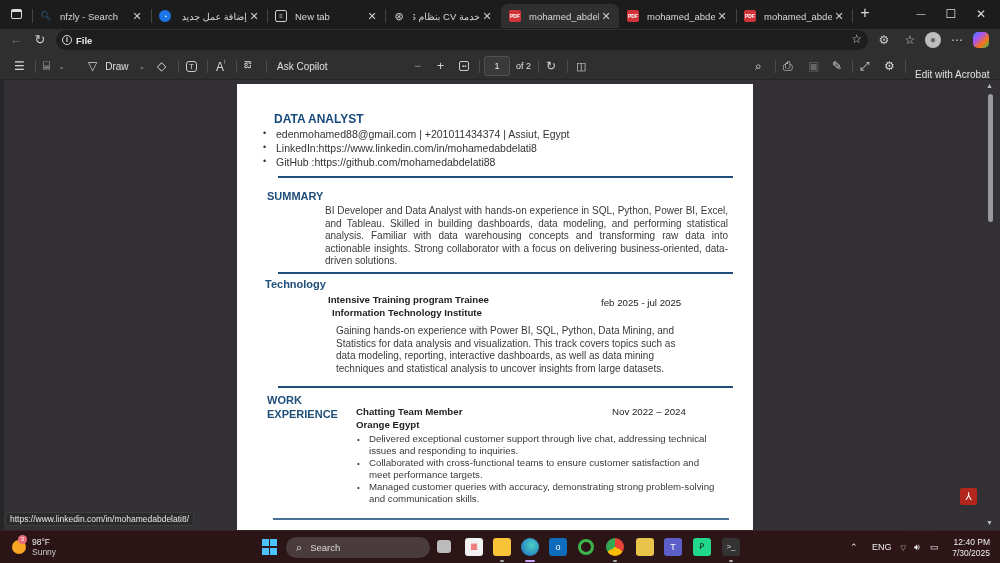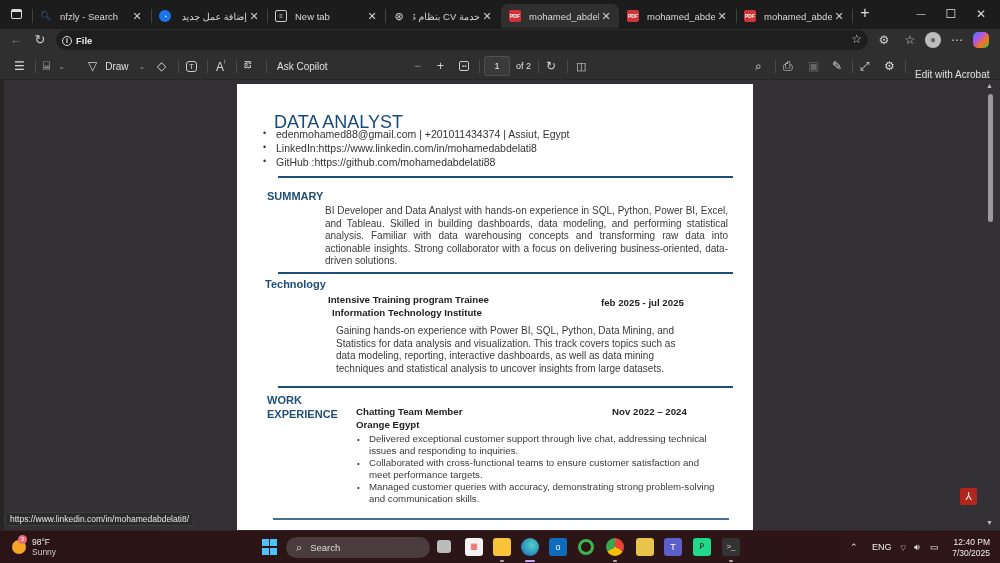--- a/index.html
+++ b/index.html
@@ -14,21 +14,21 @@
   .tab .tlabel { white-space: nowrap; overflow: hidden; flex: 1; }
   .tab .tclose { width: 14px; text-align: center; font-size: 11px; color: #cfcfcf; margin-right: 6px; }
   .tab-sep { position: absolute; top: 9px; width: 1px; height: 14px; background: #444; }
   .pdf-icon { background: #d13438; border-radius: 2px; color: #fff; font-size: 5px !important; font-weight: bold; }
   .winctl { position: absolute; top: 5px; width: 30px; height: 18px; text-align: center; font-size: 12px; color: #ddd; line-height: 18px; }
 
   
   #navbar { position: absolute; left: 0; top: 29px; width: 1000px; height: 22px; background: #2f2f2f; }
   .navbtn { position: absolute; top: 2px; width: 20px; height: 18px; text-align: center; line-height: 18px; font-size: 13px; color: #ccc; }
   #omnibox { position: absolute; left: 56px; top: 1px; width: 812px; height: 20px; background: #1e1e1e; border-radius: 10px; display: flex; align-items: center; }
-  #omnibox .site-chip { display: flex; align-items: flex-end; padding: 0 6px 0 6px; font-size: 9.5px; color: #e8e8e8; font-weight: bold; }
+  #omnibox .site-chip { display: flex; align-items: flex-start; padding: 0 6px 0 6px; font-size: 9.5px; color: #e8e8e8; font-weight: bold; }
   #omnibox .info-icon { width: 10px; height: 10px; border: 1px solid #ddd; border-radius: 50%; font-size: 7px; line-height: 8px; text-align: center; margin-right: 4px; font-weight: bold; }
   #omnibox .url { font-size: 10px; color: #e8e8e8; margin-left: 6px; }
   #omnibox .star { position: absolute; right: 6px; top: 2px; font-size: 12px; color: #ccc; }
   .rt-icon { position: absolute; top: 2px; width: 18px; height: 18px; text-align: center; line-height: 18px; font-size: 12px; color: #ccc; }
 
   
   #pdfbar { position: absolute; left: 0; top: 51px; width: 1000px; height: 29px; background: #2f2f2f; border-bottom: 1px solid #262626; }
   .pbtn { position: absolute; top: 6px; height: 18px; display: flex; align-items: center; font-size: 10px; color: #e0e0e0; }
   .pbtn .g { font-size: 12px; color: #d6d6d6; }
   .pbtn.dim { color: #777; }
@@ -40,29 +40,29 @@
   #leftedge { position: absolute; left: 0; top: 80px; width: 4px; height: 450px; background: #262626; }
   #scrollbar { position: absolute; left: 984px; top: 82px; width: 12px; height: 446px; }
   #scroll-up { position: absolute; left: 2px; top: 0; font-size: 7px; color: #bbb; }
   #scroll-thumb { position: absolute; left: 4px; top: 12px; width: 5px; height: 128px; background: #9a9a9a; border-radius: 3px; }
   #scroll-down { position: absolute; left: 2px; bottom: 2px; font-size: 7px; color: #bbb; }
   #acrobat-fab { position: absolute; left: 960px; top: 488px; width: 17px; height: 17px; background: #b3261e; border-radius: 2px; color: #fff; text-align: center; font-size: 11px; line-height: 17px; }
 
   
   #page { position: absolute; left: 237px; top: 84px; width: 516px; height: 446px; background: #ffffff; color: #222; overflow: hidden; }
   #cv-name { position: absolute; left: 35px; top: 13px; font-size: 13.5px; font-weight: bold; color: #174a7c; letter-spacing: 0.1px; }
-  #cv-title { position: absolute; left: 37px; top: 28px; font-size: 18px; font-weight: normal; color: #174a7c; }
+  #cv-title { position: absolute; left: 37px; top: 28px; font-size: 12px; font-weight: bold; color: #174a7c; }
   .contact { position: absolute; left: 26px; font-size: 10.5px; color: #333; display: flex; }
   .contact .bul { width: 13px; font-size: 9px; }
   .rule { position: absolute; height: 1.5px; background: #1f4e79; }
   .sec-head { position: absolute; font-size: 11px; font-weight: bold; color: #1f4e79; line-height: 14px; }
   .para { position: absolute; font-size: 10px; color: #3a3a3a; line-height: 12.5px; }
   .justify { text-align: justify; text-align-last: left; }
   .bold-line { position: absolute; font-size: 9.7px; font-weight: bold; color: #222; }
-  .date { position: absolute; font-size: 9.7px; font-weight: bold; color: #222; }
+  .date { position: absolute; font-size: 9.7px; font-weight: normal; color: #222; }
   .bullets { position: absolute; left: 120px; top: 349px; width: 360px; font-size: 9.7px; color: #3a3a3a; line-height: 11.6px; }
   .bullets .bi { display: flex; margin-bottom: 1px; }
   .bullets .bdot { width: 12px; flex-shrink: 0; padding-top: 1px; font-size: 8px; }
 
   
   #status-url { position: absolute; left: 5px; top: 512px; height: 14px; padding: 0 4px; background: #2b2b2b; border: 1px solid #3d3d3d; border-radius: 3px; font-size: 8.5px; line-height: 12px; color: #e6e6e6; }
 
   
   #taskbar { position: absolute; left: 0; top: 530px; width: 1000px; height: 33px; background: linear-gradient(90deg, #2a1416 0%, #2c1517 50%, #2e1618 100%); border-top: 1px solid #3a2224; }
   #weather { position: absolute; left: 12px; top: 6px; display: flex; align-items: flex-start; }

